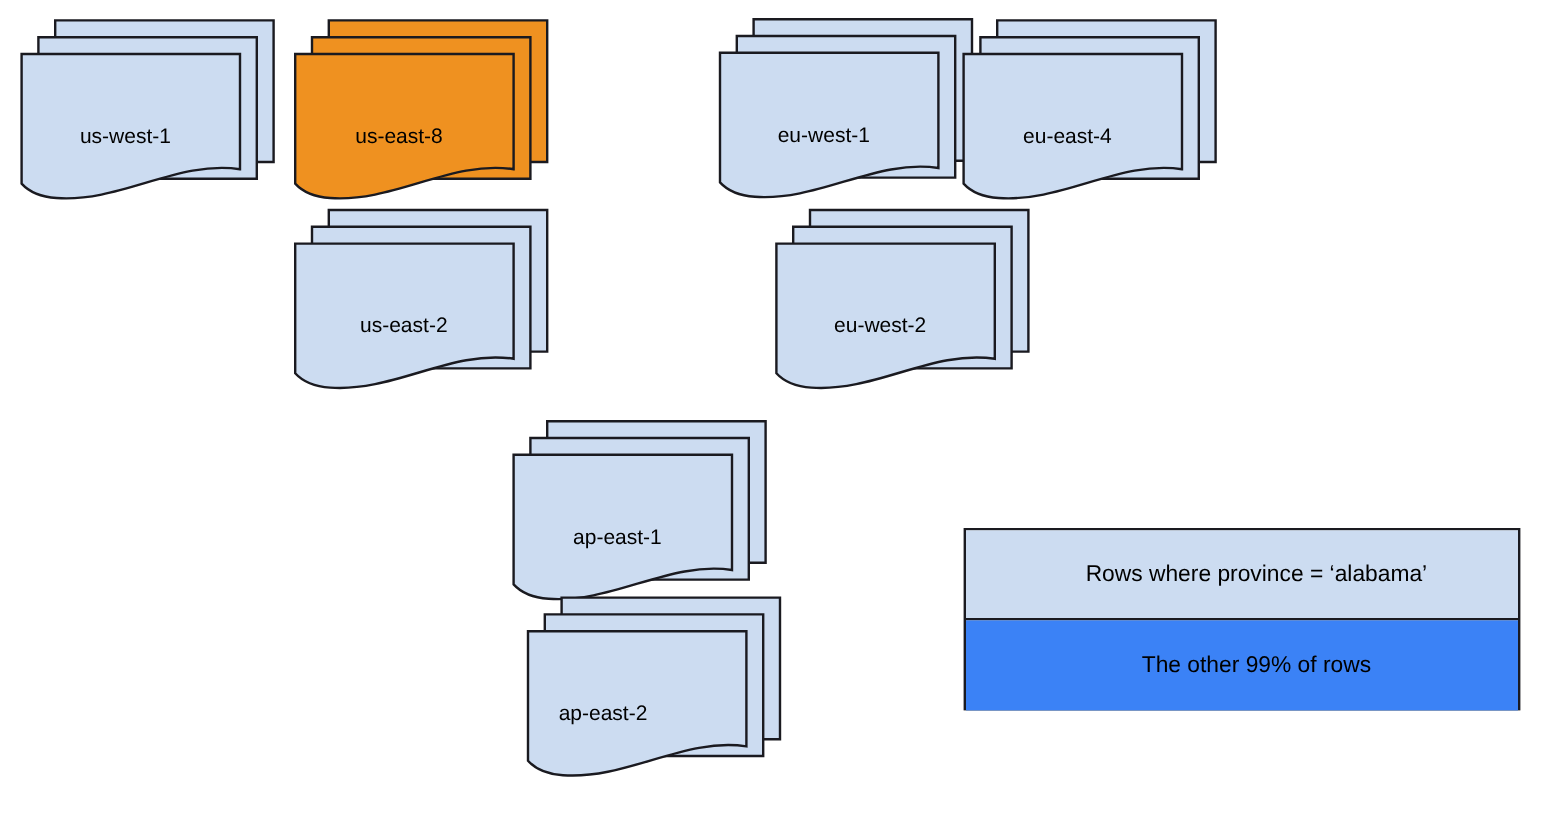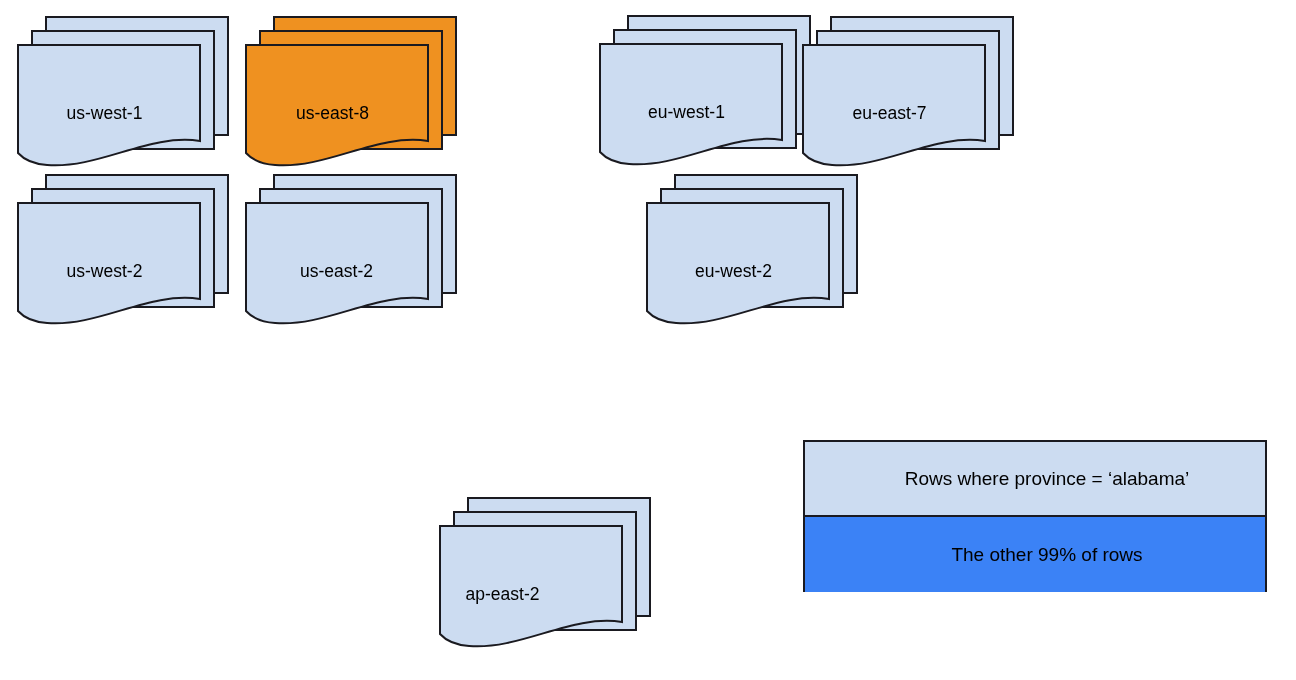--- a/index.html
+++ b/index.html
@@ -92,45 +92,45 @@
         <path d="M 0 0 L 182 0 L 182 96 C 131.04 88, 81.9 124, 29.12 120 C 14.56 119, 5.46 114, 0 108 Z" transform="translate(0,28)" fill="#ccdcf1" stroke="#1a1a20" stroke-width="2" stroke-linejoin="miter"></path>
       </svg>
       <div class="stack-label" style="top: 88px; margin-left: 0px;">eu-west-1</div>
     </div>
     <div class="stack" style="left: 803px; top: 17px;">
       <svg viewBox="0 0 210 160">
         <path d="M 0 0 L 182 0 L 182 118 L 0 118 Z" transform="translate(28,0)" fill="#ccdcf1" stroke="#1a1a20" stroke-width="2" stroke-linejoin="miter"></path>
         <path d="M 0 0 L 182 0 L 182 118 L 0 118 Z" transform="translate(14,14)" fill="#ccdcf1" stroke="#1a1a20" stroke-width="2" stroke-linejoin="miter"></path>
         <path d="M 0 0 L 182 0 L 182 96 C 131.04 88, 81.9 124, 29.12 120 C 14.56 119, 5.46 114, 0 108 Z" transform="translate(0,28)" fill="#ccdcf1" stroke="#1a1a20" stroke-width="2" stroke-linejoin="miter"></path>
       </svg>
-      <div class="stack-label" style="top: 88px; margin-left: 0px;">eu-east-7</div>
-    </div>
-    <div class="stack" style="left: 18px; top: 175px;">
-      <svg viewBox="0 0 210 160">
-        <path d="M 0 0 L 182 0 L 182 118 L 0 118 Z" transform="translate(28,0)" fill="#ccdcf1" stroke="#1a1a20" stroke-width="2" stroke-linejoin="miter"></path>
-        <path d="M 0 0 L 182 0 L 182 118 L 0 118 Z" transform="translate(14,14)" fill="#ccdcf1" stroke="#1a1a20" stroke-width="2" stroke-linejoin="miter"></path>
-        <path d="M 0 0 L 182 0 L 182 96 C 131.04 88, 81.9 124, 29.12 120 C 14.56 119, 5.46 114, 0 108 Z" transform="translate(0,28)" fill="#ccdcf1" stroke="#1a1a20" stroke-width="2" stroke-linejoin="miter"></path>
-      </svg>
-      <div class="stack-label" style="top: 88px; margin-left: 0px;">us-west-2</div>
+      <div class="stack-label" style="top: 88px; margin-left: 0px;">eu-east-4</div>
     </div>
     <div class="stack" style="left: 246px; top: 175px;">
       <svg viewBox="0 0 210 160">
         <path d="M 0 0 L 182 0 L 182 118 L 0 118 Z" transform="translate(28,0)" fill="#ccdcf1" stroke="#1a1a20" stroke-width="2" stroke-linejoin="miter"></path>
         <path d="M 0 0 L 182 0 L 182 118 L 0 118 Z" transform="translate(14,14)" fill="#ccdcf1" stroke="#1a1a20" stroke-width="2" stroke-linejoin="miter"></path>
         <path d="M 0 0 L 182 0 L 182 96 C 131.04 88, 81.9 124, 29.12 120 C 14.56 119, 5.46 114, 0 108 Z" transform="translate(0,28)" fill="#ccdcf1" stroke="#1a1a20" stroke-width="2" stroke-linejoin="miter"></path>
       </svg>
       <div class="stack-label" style="top: 88px; margin-left: 4px;">us-east-2</div>
     </div>
     <div class="stack" style="left: 600px; top: 175px; margin-left: 47px;">
       <svg viewBox="0 0 210 160">
         <path d="M 0 0 L 182 0 L 182 118 L 0 118 Z" transform="translate(28,0)" fill="#ccdcf1" stroke="#1a1a20" stroke-width="2" stroke-linejoin="miter"></path>
         <path d="M 0 0 L 182 0 L 182 118 L 0 118 Z" transform="translate(14,14)" fill="#ccdcf1" stroke="#1a1a20" stroke-width="2" stroke-linejoin="miter"></path>
         <path d="M 0 0 L 182 0 L 182 96 C 131.04 88, 81.9 124, 29.12 120 C 14.56 119, 5.46 114, 0 108 Z" transform="translate(0,28)" fill="#ccdcf1" stroke="#1a1a20" stroke-width="2" stroke-linejoin="miter"></path>
       </svg>
       <div class="stack-label" style="top: 88px; margin-left: 0px;">eu-west-2</div>
+    </div>
+    <div class="stack" style="left: 428px; top: 351px;">
+      <svg viewBox="0 0 210 160">
+        <path d="M 0 0 L 182 0 L 182 118 L 0 118 Z" transform="translate(28,0)" fill="#ccdcf1" stroke="#1a1a20" stroke-width="2" stroke-linejoin="miter"></path>
+        <path d="M 0 0 L 182 0 L 182 118 L 0 118 Z" transform="translate(14,14)" fill="#ccdcf1" stroke="#1a1a20" stroke-width="2" stroke-linejoin="miter"></path>
+        <path d="M 0 0 L 182 0 L 182 96 C 131.04 88, 81.9 124, 29.12 120 C 14.56 119, 5.46 114, 0 108 Z" transform="translate(0,28)" fill="#ccdcf1" stroke="#1a1a20" stroke-width="2" stroke-linejoin="miter"></path>
+      </svg>
+      <div class="stack-label" style="top: 88px; margin-left: 0px;">ap-east-1</div>
     </div>
     <div class="stack" style="left: 428px; top: 498px; padding-left: 12px;">
       <svg viewBox="0 0 210 160">
         <path d="M 0 0 L 182 0 L 182 118 L 0 118 Z" transform="translate(28,0)" fill="#ccdcf1" stroke="#1a1a20" stroke-width="2" stroke-linejoin="miter"></path>
         <path d="M 0 0 L 182 0 L 182 118 L 0 118 Z" transform="translate(14,14)" fill="#ccdcf1" stroke="#1a1a20" stroke-width="2" stroke-linejoin="miter"></path>
         <path d="M 0 0 L 182 0 L 182 96 C 131.04 88, 81.9 124, 29.12 120 C 14.56 119, 5.46 114, 0 108 Z" transform="translate(0,28)" fill="#ccdcf1" stroke="#1a1a20" stroke-width="2" stroke-linejoin="miter"></path>
       </svg>
       <div class="stack-label" style="top: 88px; margin-left: -12px;">ap-east-2</div>
     </div>
     <div class="legend" style="left: 803px; top: 440px; width: 464px; height: 152px;">

